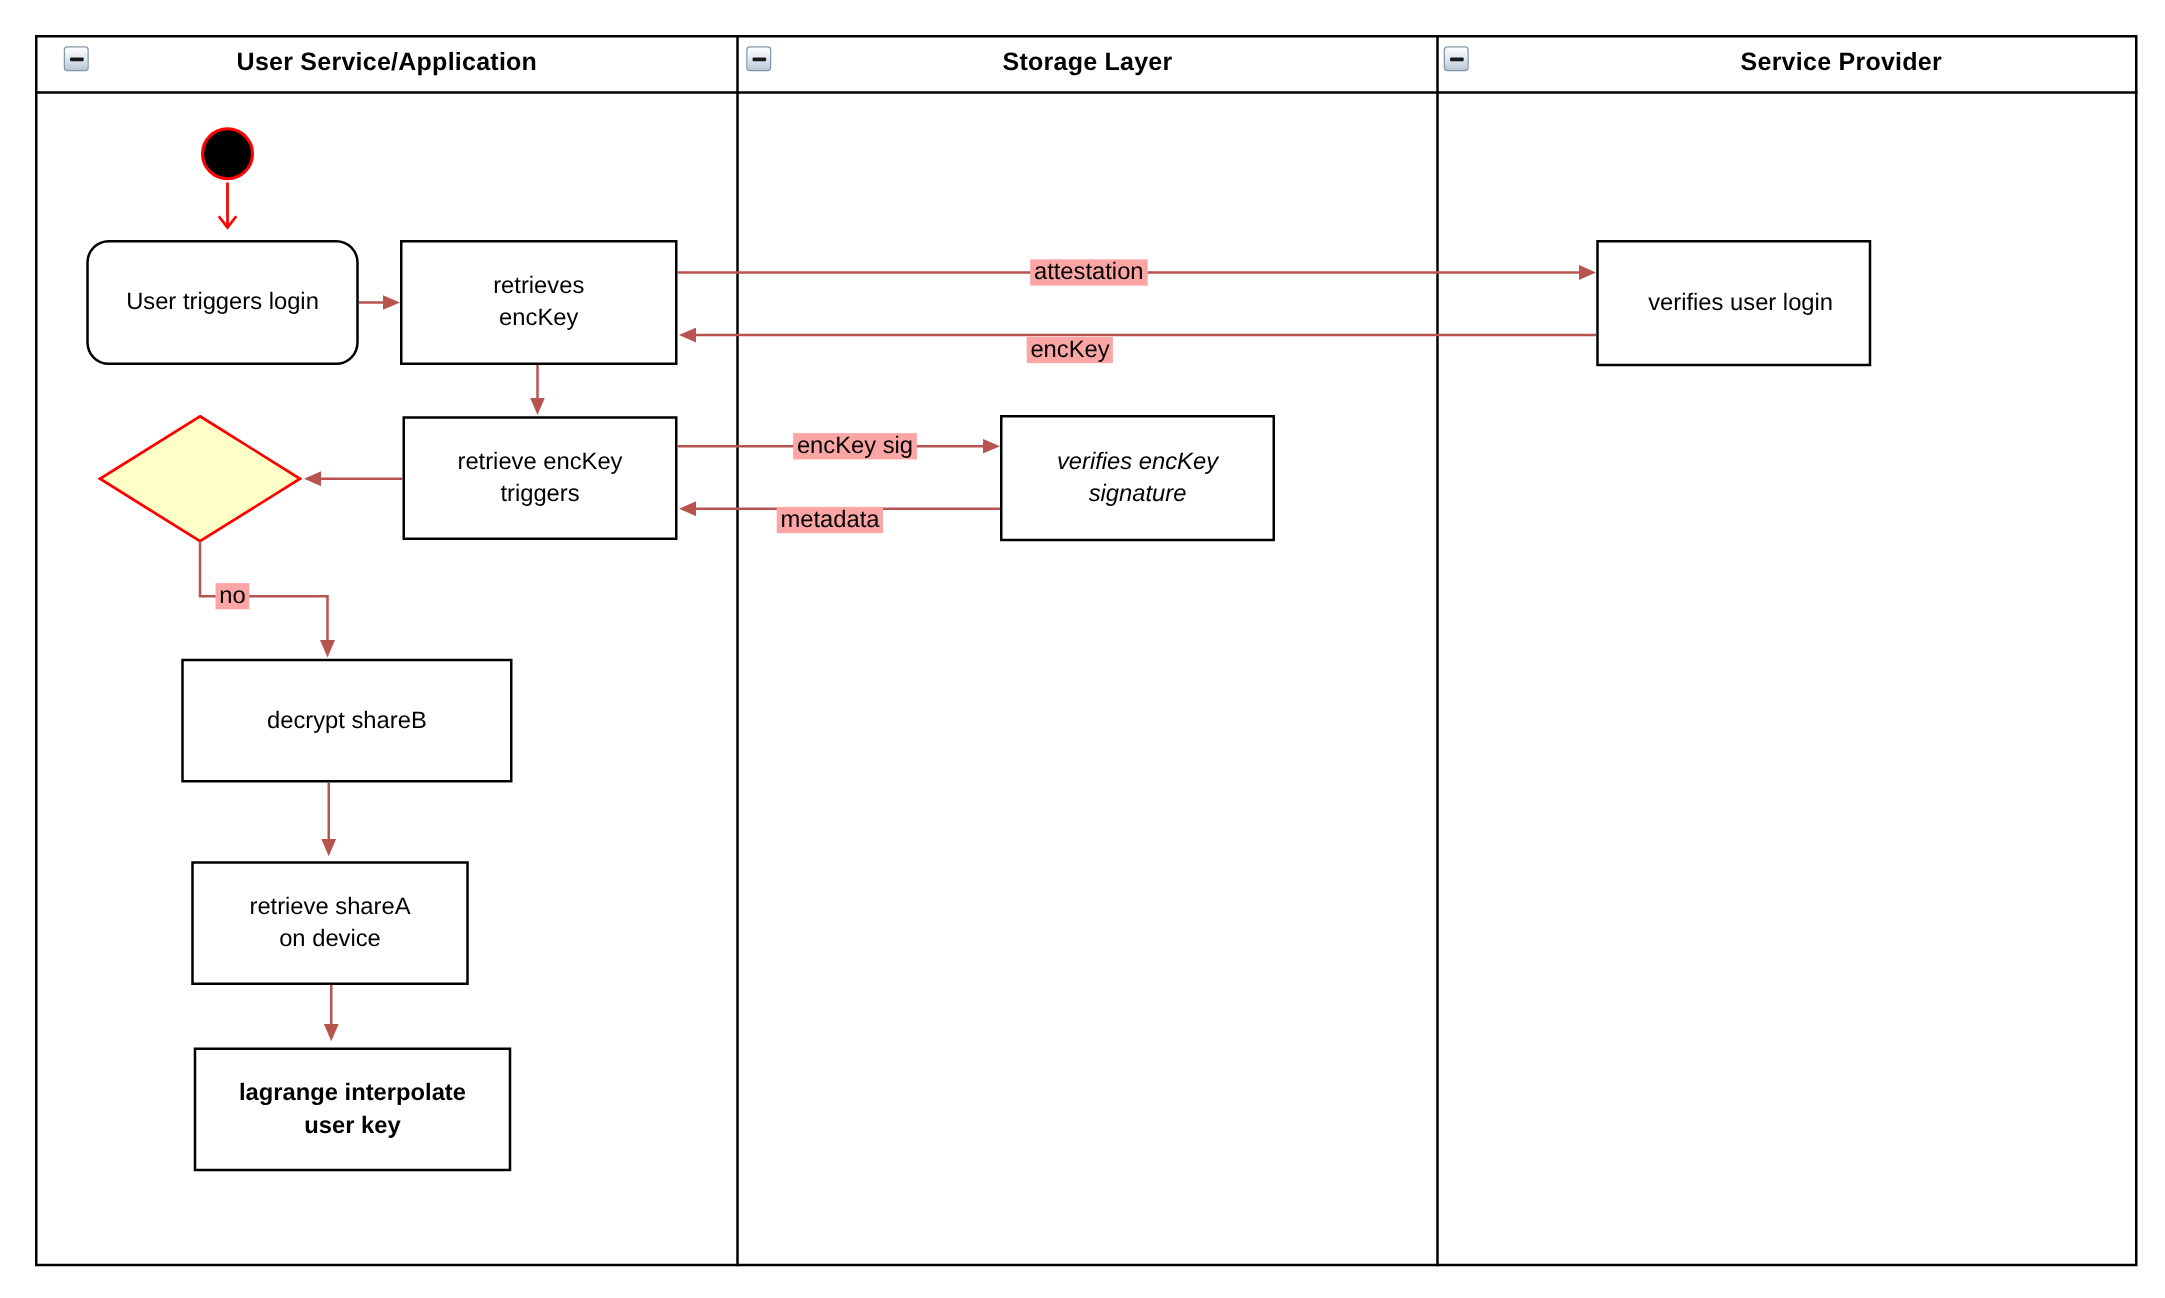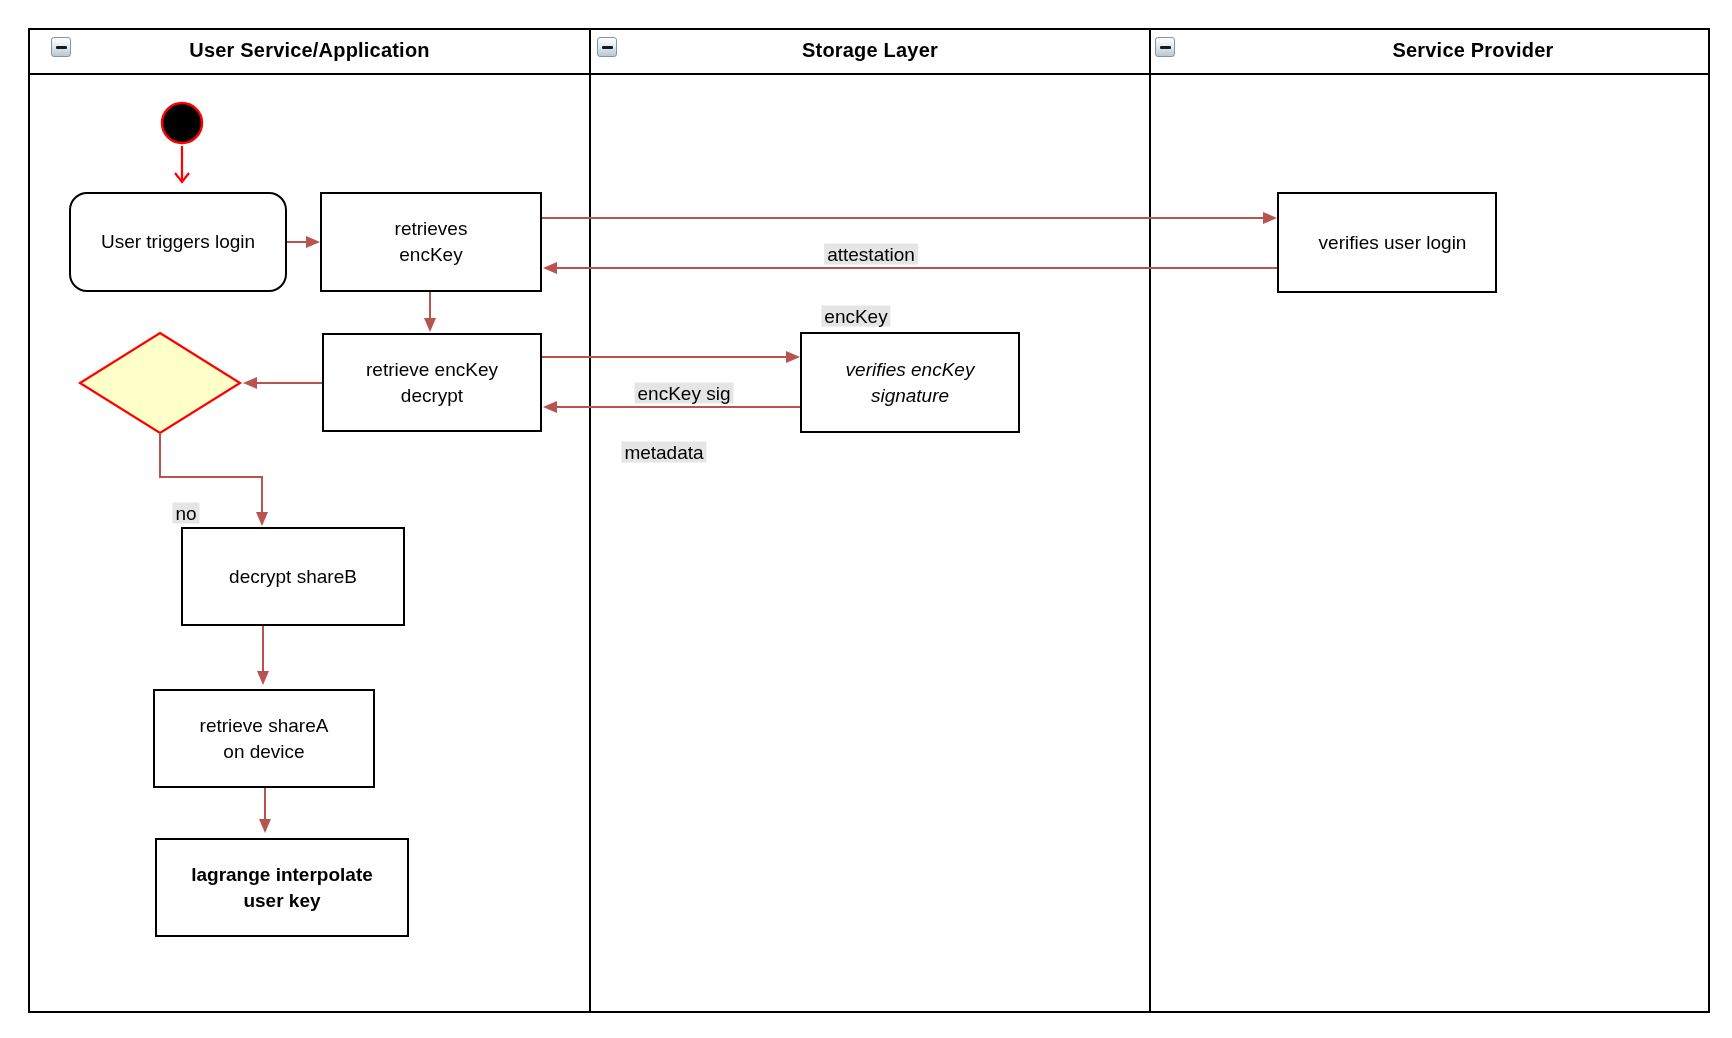--- a/index.html
+++ b/index.html
@@ -17,21 +17,21 @@
   .collapse-btn{position:absolute;top:37px;width:20px;height:20px;box-sizing:border-box;border:1px solid #8296a8;border-radius:3px;background:linear-gradient(180deg,#fdfeff 0%,#e3ebf2 45%,#b9c7d4 100%);display:flex;align-items:center;justify-content:center;cursor:pointer;}
   .collapse-btn .bar{width:11px;height:3px;background:#1a1a1a;border-radius:1px;}
 
   
   .node{position:absolute;box-sizing:border-box;border:2px solid #000;background:#fff;display:flex;align-items:center;justify-content:center;text-align:center;font-size:19px;line-height:26px;white-space:pre-line;}
 
   
   .decision-label{position:absolute;left:88px;top:333px;width:144px;height:100px;display:flex;align-items:center;justify-content:center;text-align:center;font-size:19px;line-height:25px;white-space:pre-line;}
 
   
-  .edge-label{position:absolute;transform:translate(-50%,-50%);background:#e5e5e5;padding:0 3px;font-size:19px;line-height:21px;white-space:nowrap;margin-top:36px;}
+  .edge-label{position:absolute;transform:translate(-50%,-50%);background:#fca5a5;padding:0 3px;font-size:19px;line-height:21px;white-space:nowrap;}
 
   svg.wires{position:absolute;left:0;top:0;pointer-events:none;}
 </style>
 </head>
 <body>
 
 <div class="stage">
 
   <div class="pool"></div>
   <div class="lane-divider" style="left:589px;"></div>
@@ -82,22 +82,22 @@
     <line x1="800" y1="407" x2="549" y2="407" stroke="#B85450" stroke-width="2" marker-end="url(#tri)"></line>
     <polyline points="160,433 160,477 262,477 262,520" fill="none" stroke="#B85450" stroke-width="2" marker-end="url(#tri)"></polyline>
     <line x1="263" y1="626" x2="263" y2="679" stroke="#B85450" stroke-width="2" marker-end="url(#tri)"></line>
     <line x1="265" y1="788" x2="265" y2="827" stroke="#B85450" stroke-width="2" marker-end="url(#tri)"></line>
   </svg>
 
   <div class="node" style="left:69px;top:192px;width:218px;height:100px;border-radius:18px;">User triggers login</div>
   <div class="node" style="left:320px;top:192px;width:222px;height:100px;">retrieves
 encKey</div>
   <div class="node" style="left:322px;top:333px;width:220px;height:99px;">retrieve encKey
-decrypt</div>
-  <div class="node" style="left:145px;top:527px;width:224px;height:99px;margin-left:36px;">decrypt shareB</div>
+triggers</div>
+  <div class="node" style="left:145px;top:527px;width:265px;height:99px;">decrypt shareB</div>
   <div class="node" style="left:153px;top:689px;width:222px;height:99px;">retrieve shareA
 on device</div>
   <div class="node" style="left:155px;top:838px;width:254px;height:99px;font-weight:bold;">lagrange interpolate
 user key</div>
   <div class="node" style="left:800px;top:332px;width:220px;height:101px;font-style:italic;">verifies encKey
 signature</div>
   <div class="node" style="left:1277px;top:192px;width:220px;height:101px;padding-left:11px;">verifies user login</div>
 
 
   <span class="edge-label" style="left:871px;top:218px;">attestation</span>

